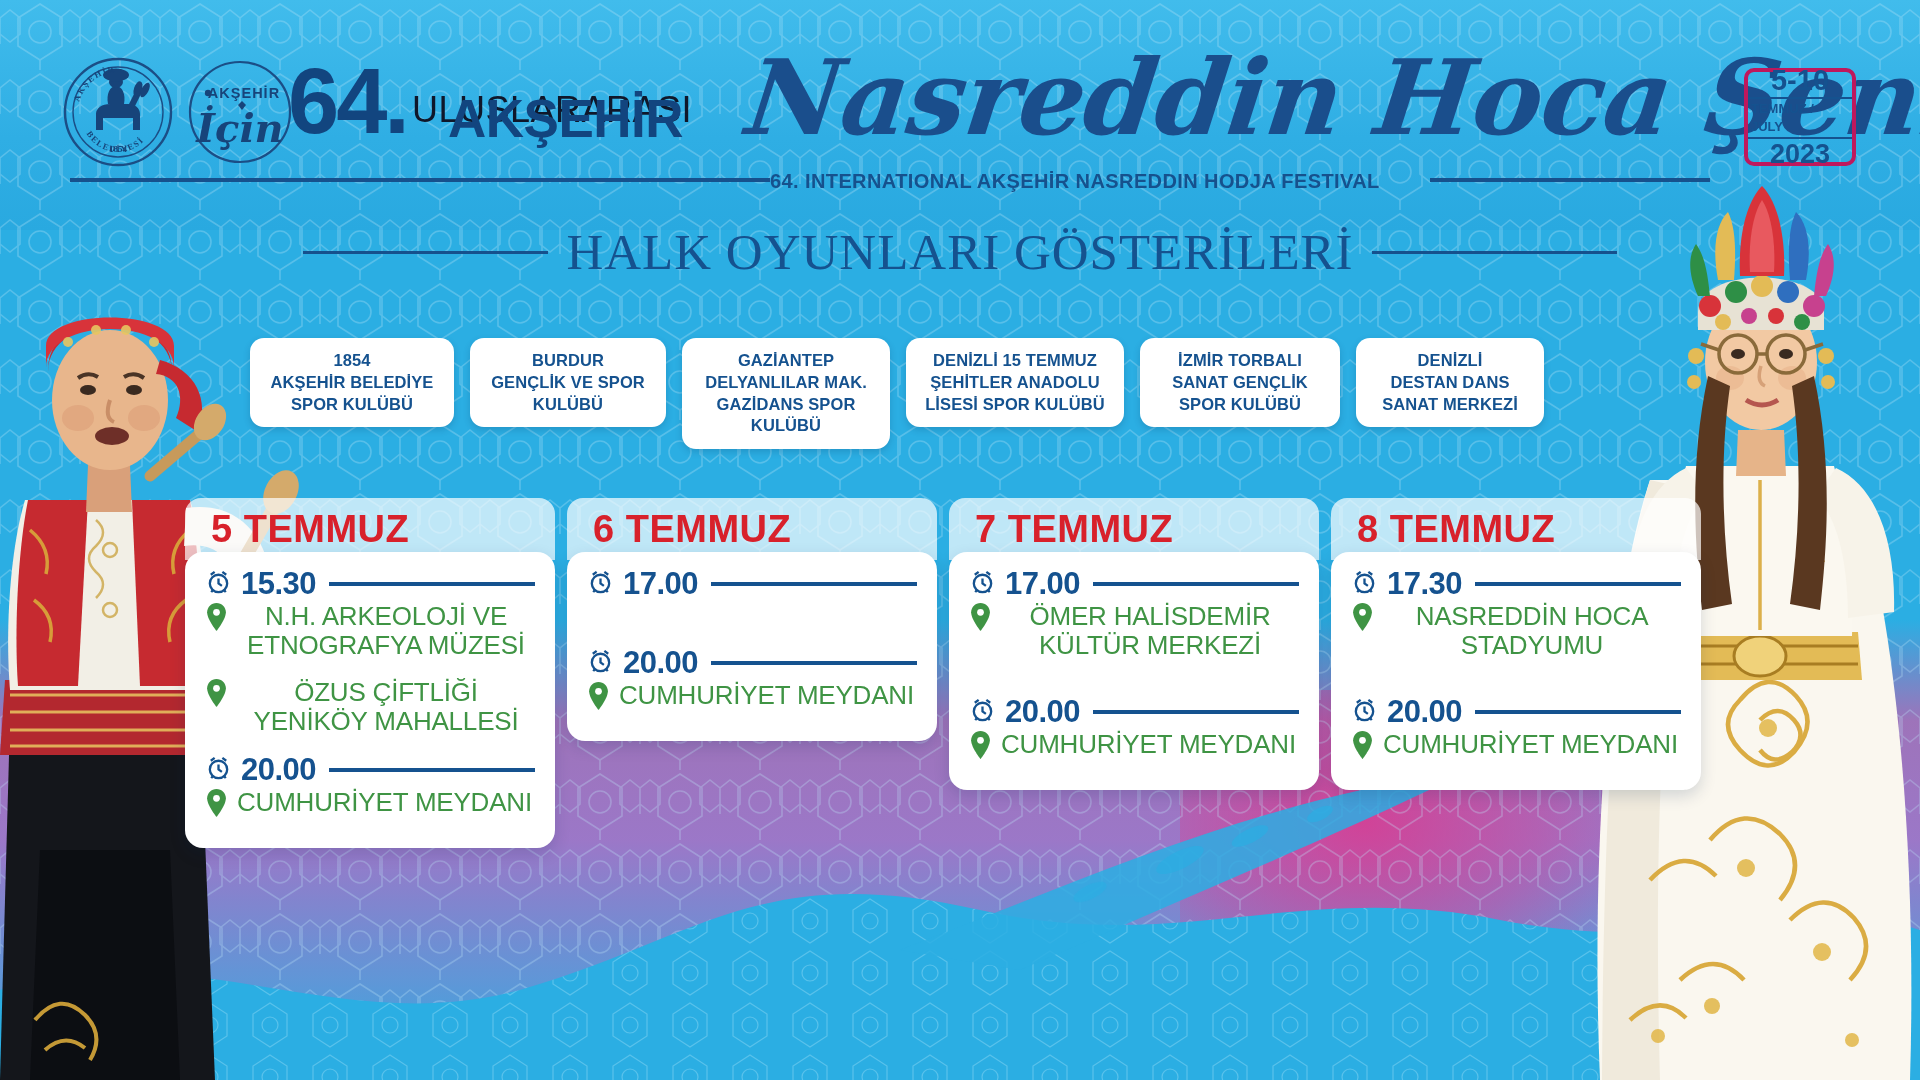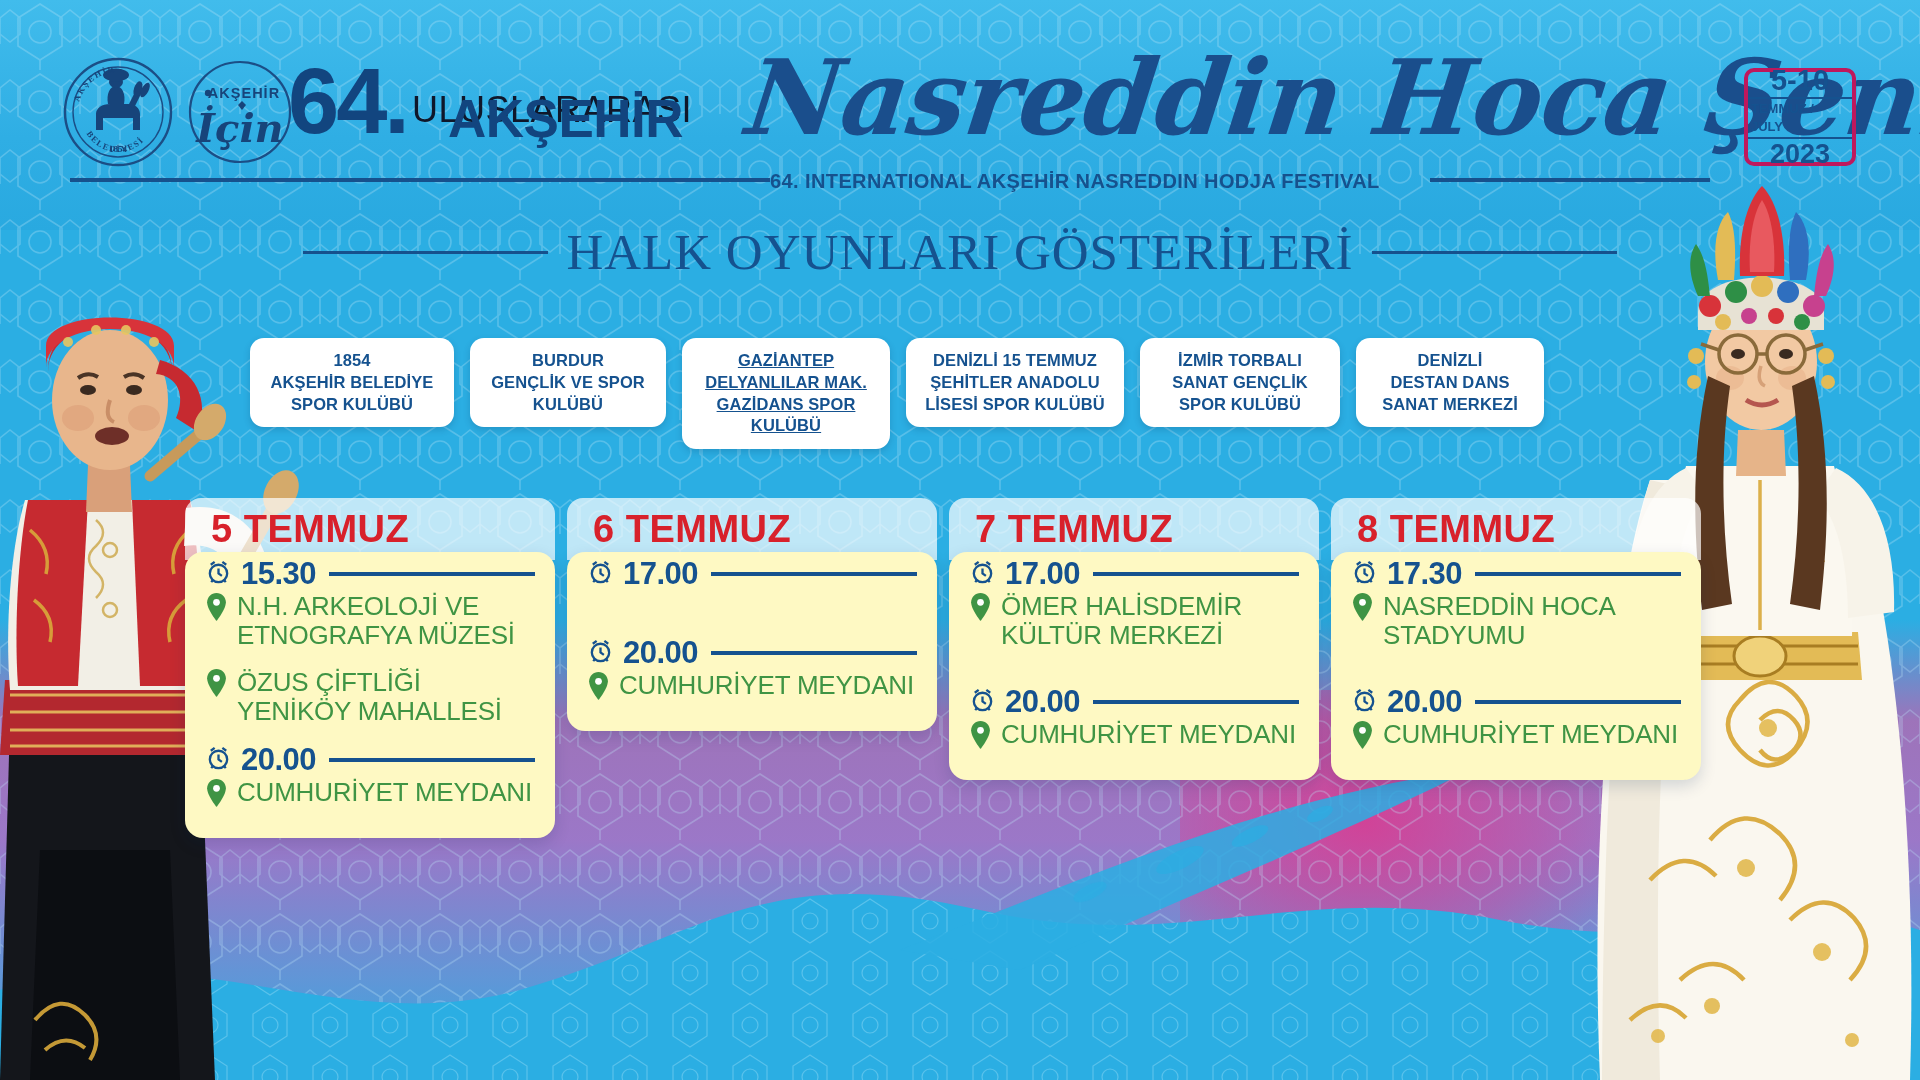--- a/index.html
+++ b/index.html
@@ -63,34 +63,34 @@
 
   
   .clubs{position:absolute;left:250px;top:338px;width:1420px;
     display:flex;align-items:flex-start;justify-content:flex-start;gap:16px;}
   .club{background:#ffffff;border-radius:14px;padding:12px 14px;
     color:#15528F;font-size:16.5px;font-weight:700;line-height:1.32;
     text-align:center;letter-spacing:.1px;
     box-shadow:0 3px 7px rgba(0,40,80,.18);}
   .club.c1{width:176px;}
   .club.c2{width:168px;}
-  .club.c3{width:180px;text-decoration:underline;}
+  .club.c3{width:180px;}
   .club.c4{width:190px;}
   .club.c5{width:172px;}
   .club.c6{width:160px;}
 
   
   .days{position:absolute;left:185px;top:498px;width:1560px;display:flex;gap:12px;}
   .day-col{width:370px;position:relative;}
   .day-head{height:62px;border-radius:16px 16px 0 0;
     background:rgba(255,255,255,.70);
     display:flex;align-items:center;padding-left:26px;}
   .day-head .dlabel{font-size:38px;font-weight:800;color:#D8212B;letter-spacing:.5px;}
-  .day-body{background:#fef9c3;border-radius:18px;padding:6px 20px 26px 20px;
-    margin-top:-8px;box-shadow:0 6px 16px rgba(0,40,80,.16);}
+  .day-body{background:#ffffff;border-radius:18px;padding:16px 20px 26px 20px;
+    margin-top:-8px;box-shadow:0 6px 16px rgba(0,40,80,.16);text-align:center;}
   .evt{margin-bottom:18px;}
   .evt:last-child{margin-bottom:0;}
   .evt-time{display:flex;align-items:center;gap:9px;}
   .evt-time .tnum{font-size:31px;font-weight:800;color:#15528F;letter-spacing:-.5px;line-height:1;}
   .evt-time .tline{flex:1;height:4px;background:#15528F;margin-left:4px;}
   .evt-place{display:flex;align-items:flex-start;gap:9px;margin-top:3px;}
   .evt-place .ptext{font-size:26px;font-weight:400;color:#3F9444;line-height:1.12;letter-spacing:-.2px;}
   .ico{flex:0 0 auto;display:block;}
 
   

